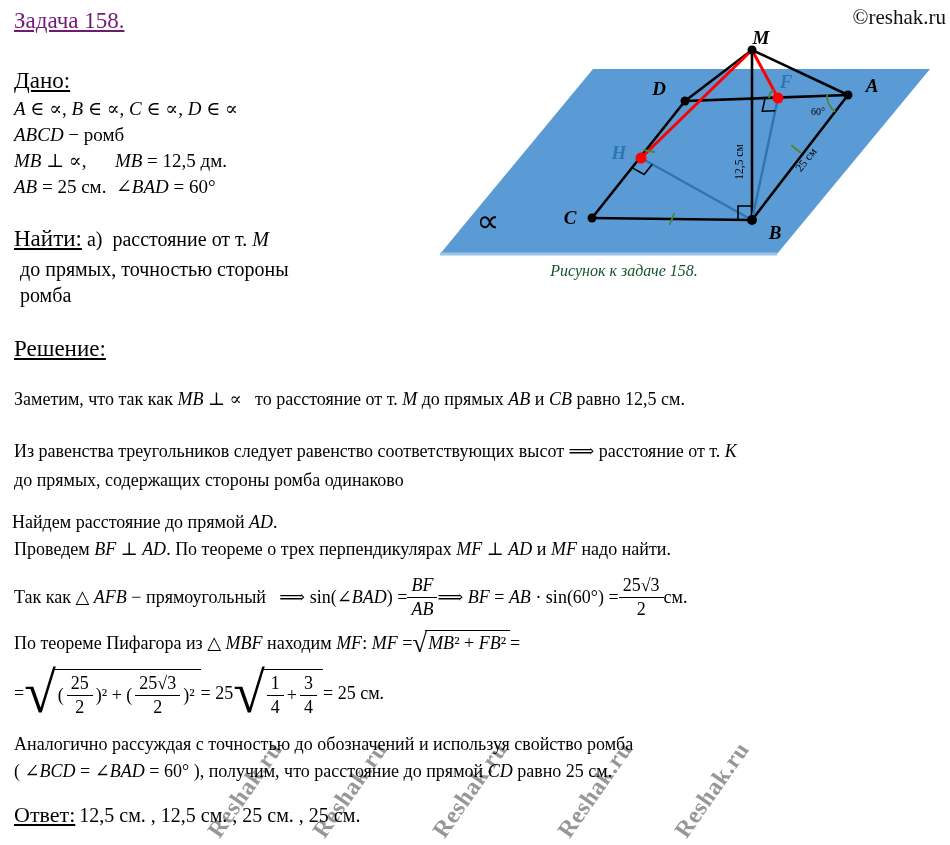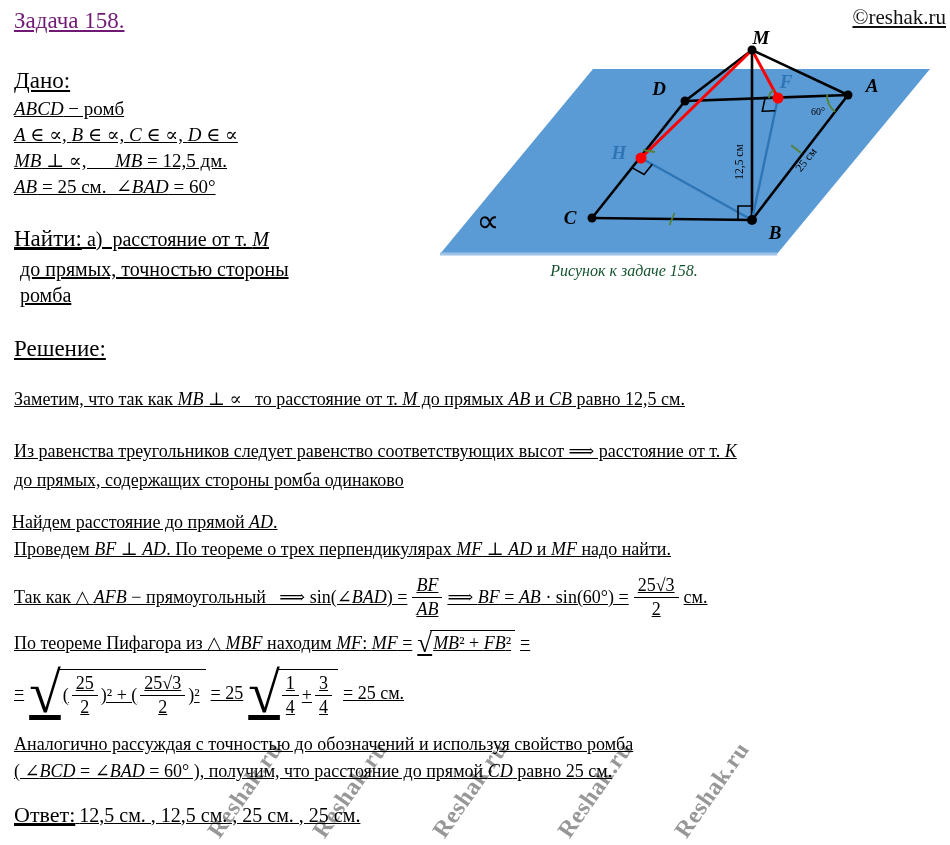--- a/index.html
+++ b/index.html
@@ -3,33 +3,33 @@
 <meta charset="utf-8">
 <style>
   * { margin:0; padding:0; box-sizing:border-box; }
   html,body { width:950px; height:845px; }
   body {
     position:relative; overflow:hidden; background:#ffffff;
     font-family:"Liberation Serif","DejaVu Serif","DejaVu Sans",serif;
     color:#000;
   }
   .abs { position:absolute; }
-  .content { z-index:2;text-decoration:underline; }
+  .content { z-index:2; }
   
   .h-title { font-size:23px; color:#701a75; text-decoration:underline; }
   .copyright { font-size:21px; color:#111; }
   .sec-head { font-size:23px; text-decoration:underline; }
   .given-lines { font-size:19px; line-height:26px; }
   .find-line { font-size:20px; }
   .find-head-line { font-size:20px; }
   .find-head-line .sec-head { font-size:23px; }
   i { font-style:italic; }
   
   .sol { font-size:18px; white-space:nowrap; }
-  .mathrow { display:flex; align-items:center; gap:5px; }
+  .mathrow { display:flex; align-items:center; }
   .frac { display:inline-block; vertical-align:middle; text-align:center; line-height:1.12; }
   .frac .num { display:block; border-bottom:1.5px solid #000; padding:0 4px 1px; }
   .frac .den { display:block; padding:1px 4px 0; }
   .frac.var .num, .frac.var .den { font-style:italic; }
   .sqrt { display:inline-flex; align-items:flex-start; vertical-align:middle; }
   .sqrt .sign { font-size:1.5em; line-height:1.0; margin-right:-2px; }
   .sqrt .rad { border-top:1.7px solid #000; padding:2px 4px 0 3px; }
   .sqrt.big .sign { font-size:3.2em; line-height:0.82; }
   .sqrt.big .rad { display:inline-flex; align-items:center; gap:3px; padding:3px 6px 0 4px; }
   
@@ -121,22 +121,22 @@
       <text transform="translate(313,162) rotate(-90)">12,5 см</text>
       <text transform="translate(379,162) rotate(-52)">25 см</text>
       <text x="388" y="115" font-size="10">60°</text>
     </g>
   </svg>
   <div class="fig-caption">Рисунок к задаче 158.</div>
 </div>
 
 <div class="abs content sec-head" style="left:14px; top:68px;">Дано:</div>
 <div class="abs content given-lines" style="left:14px; top:96px;">
+  <div><i>A</i> ∈ ∝, <i>B</i> ∈ ∝, <i>C</i> ∈ ∝, <i>D</i> ∈ ∝</div>
   <div><i>ABCD</i> − ромб</div>
-  <div><i>A</i> ∈ ∝, <i>B</i> ∈ ∝, <i>C</i> ∈ ∝, <i>D</i> ∈ ∝</div>
   <div><i>MB</i> ⊥ ∝,&nbsp;&nbsp;&nbsp;&nbsp;&nbsp;&nbsp;<i>MB</i> = 12,5 дм.</div>
   <div><i>AB</i> = 25 см.&nbsp; ∠<i>BAD</i> = 60°</div>
 </div>
 
 <div class="abs content find-head-line" style="left:14px; top:226px;text-align:center;">
   <span class="sec-head">Найти:</span><span>&nbsp;а)&nbsp; расстояние от т. <i>M</i></span>
 </div>
 <div class="abs content find-line" style="left:20px; top:258px;">до прямых, точностью стороны</div>
 <div class="abs content find-line" style="left:20px; top:284px;">ромба</div>
 

